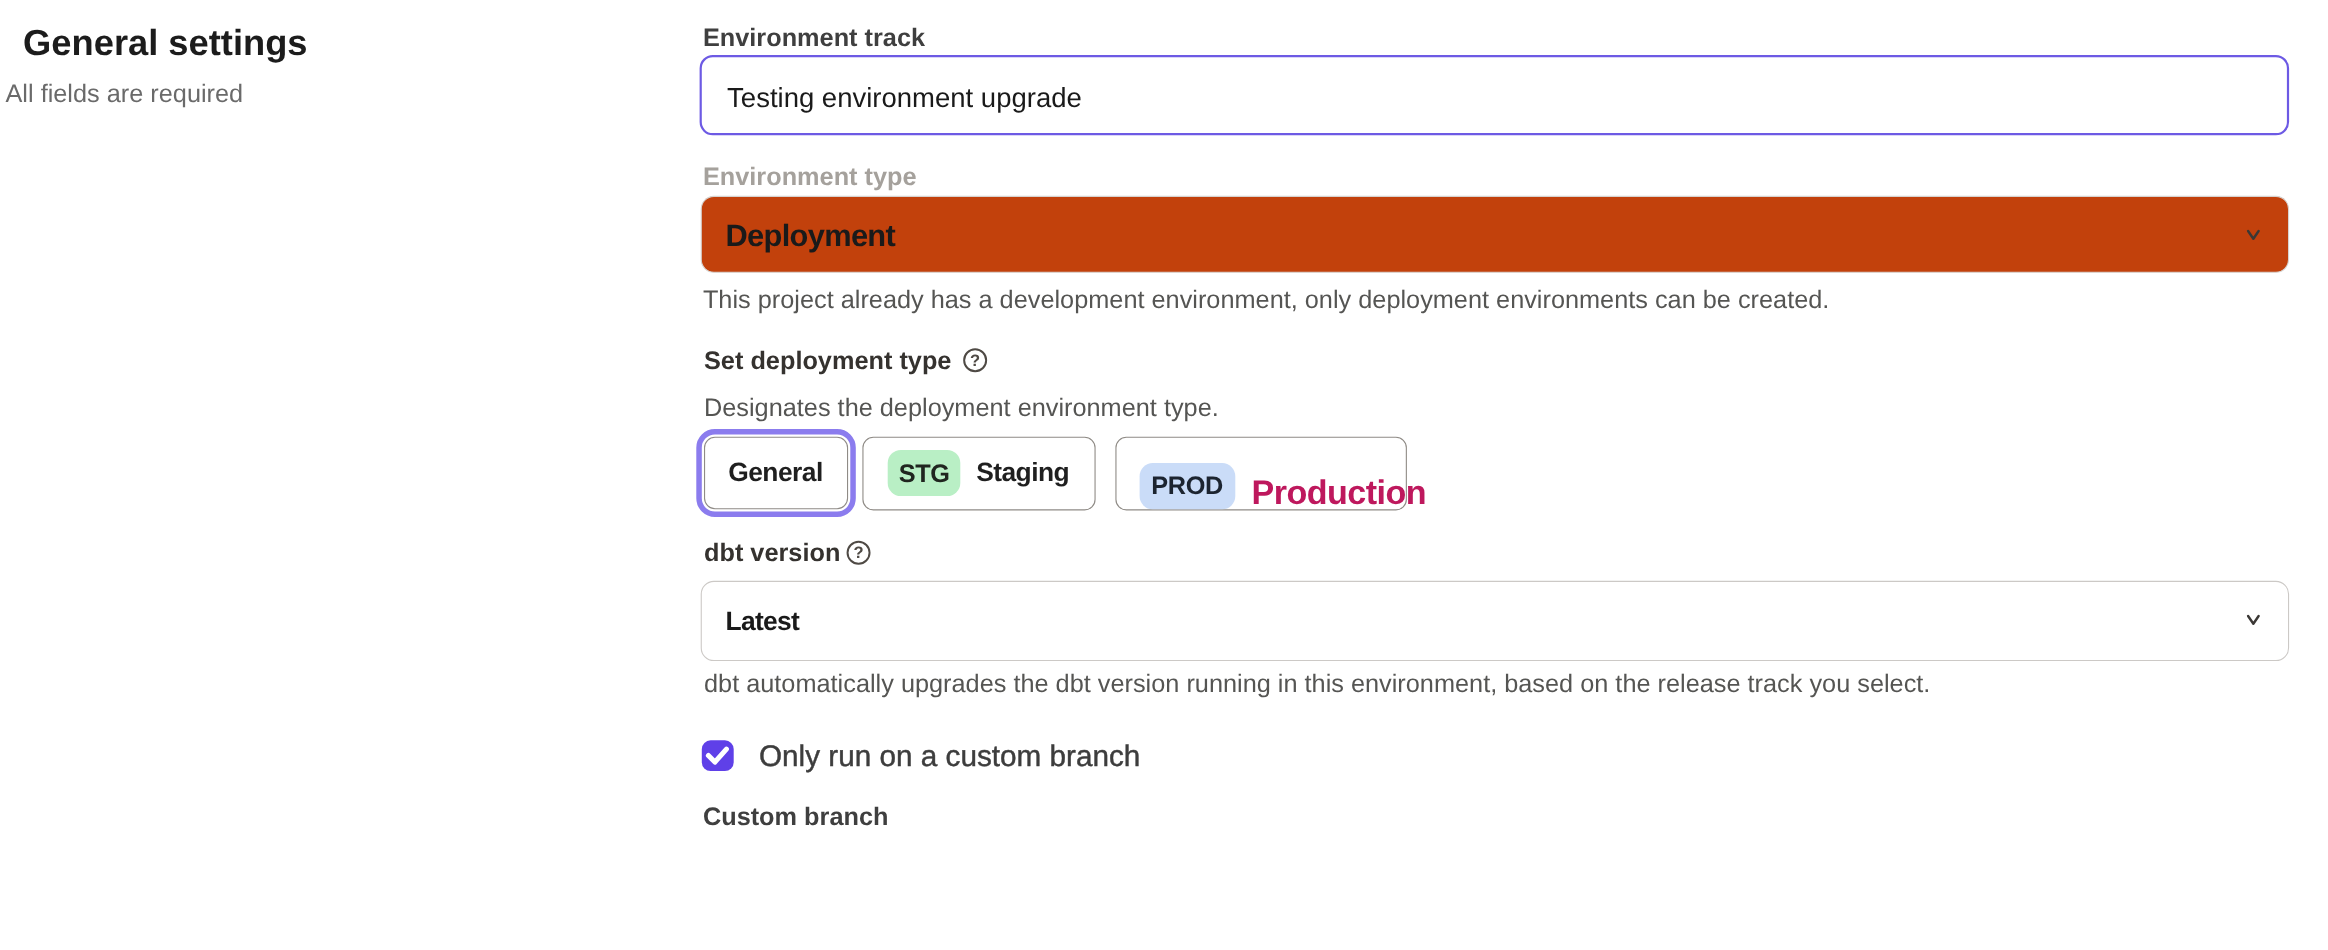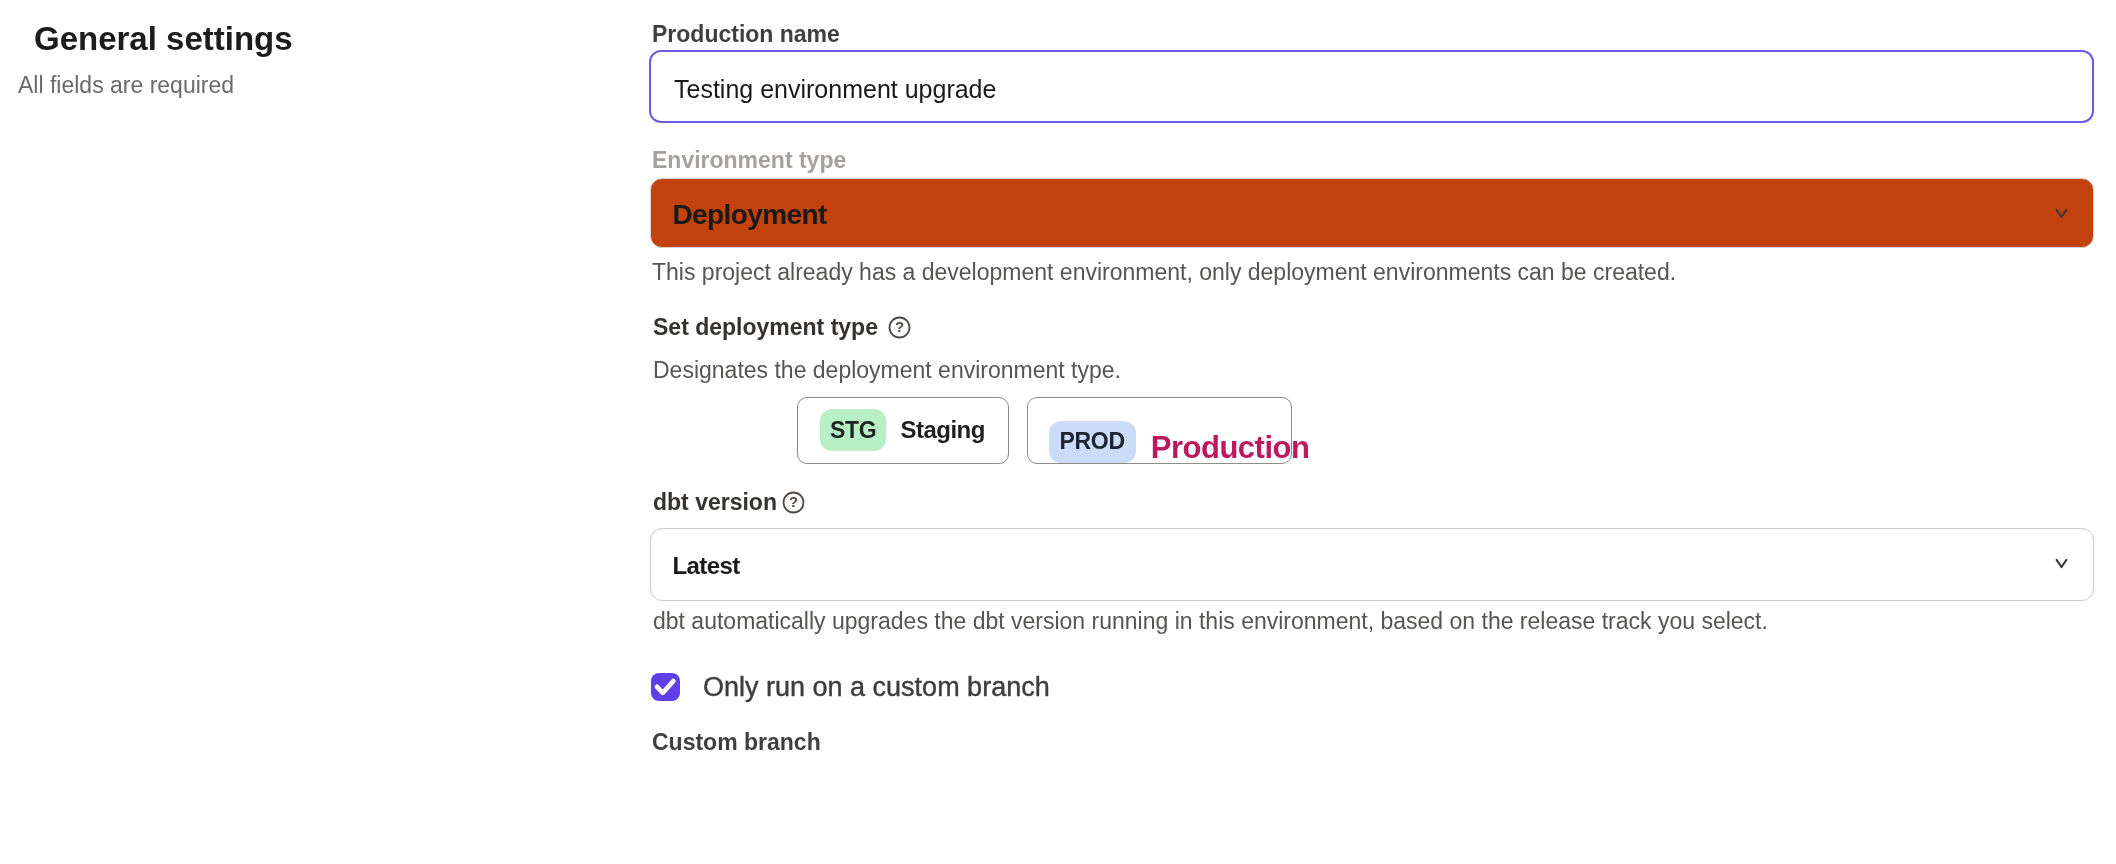--- a/index.html
+++ b/index.html
@@ -1,42 +1,43 @@
 <!DOCTYPE html>
 <html><head>
 <meta charset="utf-8">
 <style>
   * { margin:0; padding:0; box-sizing:border-box; }
   html,body { width:2116px; height:864px; background:#ffffff; font-family:"Liberation Sans",sans-serif; overflow:hidden; }
   .abs { position:absolute; line-height:1; white-space:pre; }
 </style>
 </head>
 <body>
-<div style="position:relative;width:1932px;height:864px;margin-left:13px;">
+<div style="position:relative;width:1932px;height:864px;">
 
   <div class="abs" style="left:21px;top:22px;font-size:33px;font-weight:700;color:#1c1c1c;">General settings</div>
   <div class="abs" style="left:5px;top:74px;font-size:23px;color:#6a6a6a;">All fields are required</div>
 
-  <div class="abs" style="left:639px;top:23.3px;font-size:23px;font-weight:600;color:#3f3f3f;">Production name</div>
+  <div class="abs" style="left:639px;top:23.3px;font-size:23px;font-weight:600;color:#3f3f3f;">Environment track</div>
   <div class="abs" style="left:636px;top:49.5px;width:1445px;height:73px;background:#fff;border:2.6px solid #6d5ae4;border-radius:12px;display:flex;align-items:center;padding-left:23px;font-size:25px;color:#1a1a1a;"><span style="position:relative;top:3px;">Testing environment upgrade</span></div>
 
   <div class="abs" style="left:639px;top:149px;font-size:23px;font-weight:600;color:#a5a19c;">Environment type</div>
   <div class="abs" style="left:636.5px;top:178px;width:1444px;height:69.5px;background:#c2410c;border:1.5px solid #d6d3d0;border-radius:12px;display:flex;align-items:center;padding-left:22px;font-size:28px;font-weight:700;letter-spacing:-0.6px;color:#1a1a1a;"><span style="position:relative;top:2px;">Deployment</span></div>
   <svg class="abs" style="left:2036px;top:201px;" width="25" height="25" viewBox="0 0 25 25" fill="none">
       <path d="M7.7 9 L12.5 16 L17.3 9" stroke="#3b3835" stroke-width="2.2" stroke-linecap="round" stroke-linejoin="round"></path>
     </svg>
   <div class="abs" style="left:639px;top:261px;font-size:23px;color:#555553;text-align:right;">This project already has a development environment, only deployment environments can be created.</div>
 
   <div class="abs" style="left:640px;top:315.7px;font-size:23px;font-weight:700;color:#35322f;">Set deployment type</div>
   <svg class="abs" style="left:875px;top:316px;" width="24" height="24" viewBox="0 0 24 24" fill="none">
       <circle cx="11.5" cy="11.5" r="10" stroke="#4f4a45" stroke-width="1.8"></circle>
       <text x="11.5" y="16.4" text-anchor="middle" font-family="Liberation Sans" font-size="15" font-weight="700" fill="#4f4a45">?</text>
     </svg>
   <div class="abs" style="left:640px;top:359px;font-size:23px;color:#555553;">Designates the deployment environment type.</div>
 
+  <div class="abs" style="left:639.5px;top:397px;width:131px;height:65.5px;background:#fff;border:1.5px solid #8f8b86;border-radius:10px;outline:5.5px solid #8b7cee;outline-offset:2.5px;display:flex;align-items:center;justify-content:center;font-size:24px;font-weight:700;letter-spacing:-0.5px;color:#1f1f1f;">General</div>
 
   <div class="abs" style="left:784px;top:397px;width:212px;height:66.5px;background:#fff;border:1.5px solid #8f8b86;border-radius:10px;display:flex;align-items:center;padding-left:22px;">
     <span style="background:#b9efc5;border-radius:12px;height:42px;display:inline-flex;align-items:center;padding:0 10px;font-size:23px;font-weight:700;letter-spacing:-0.3px;color:#20251f;">STG</span>
     <span style="margin-left:14px;font-size:24px;font-weight:700;letter-spacing:-0.5px;color:#1f1f1f;">Staging</span>
   </div>
 
   <div class="abs" style="left:1013.5px;top:397px;width:265px;height:66.5px;background:#fff;border:1.5px solid #8f8b86;border-radius:10px;display:flex;align-items:flex-end;padding-left:21px;">
     <span style="background:#cadcf8;border-radius:12px;height:42px;display:inline-flex;align-items:center;padding:0 11px;font-size:23px;font-weight:700;letter-spacing:-0.3px;color:#1c2430;">PROD</span>
     <span style="margin-left:15px;font-size:31px;font-weight:700;letter-spacing:-0.5px;color:#be185d;">Production</span>
   </div>

